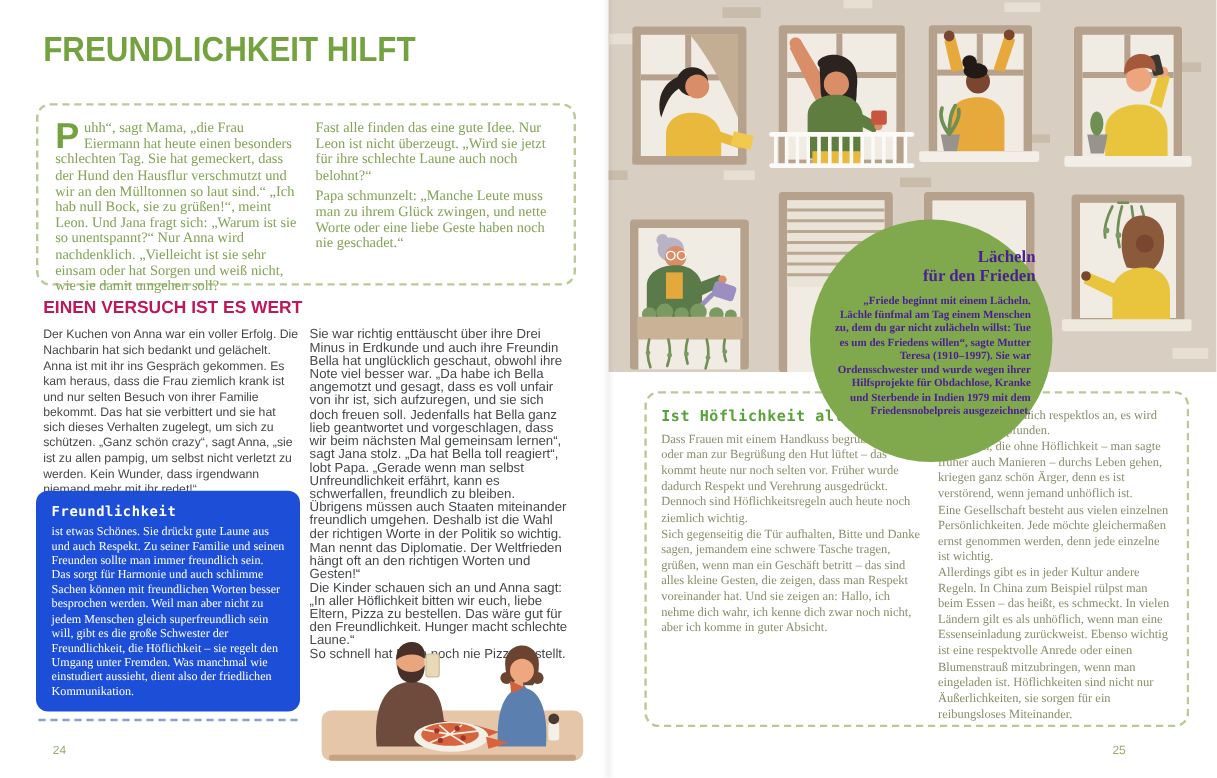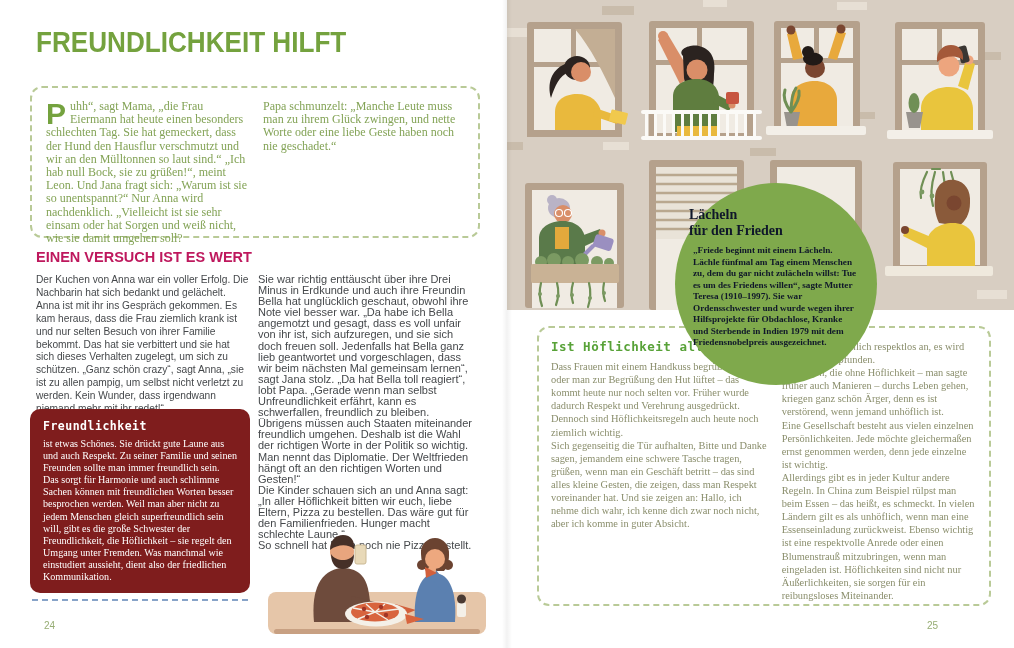--- a/index.html
+++ b/index.html
@@ -23,35 +23,35 @@
   .dropcap::first-letter{float:left;font-family:"Liberation Sans",sans-serif;font-weight:bold;
       font-size:30px;line-height:25px;padding:1px 4px 0 0;color:#74a23e;}
   .section-heading{position:absolute;left:36px;top:249px;margin:0;
       font-family:"Liberation Sans",sans-serif;font-weight:bold;font-size:14.5px;color:#be185d;}
   .body-col{position:absolute;top:274px;color:#45484b;
       font-family:"Liberation Sans",sans-serif;font-size:10.2px;line-height:12.9px;}
   .body-col p{margin:0;}
   .body-col-1{left:36px;width:213px;}
   .body-col-2{left:258px;width:216px;line-height:11.1px;font-size:11px;}
   .info-box{position:absolute;left:30px;top:409px;width:220px;height:184px;box-sizing:border-box;
-      background:#7f1d1d;border-radius:10px;padding:10px 13px;color:#ffffff;}
+      background:#1d4ed8;border-radius:10px;padding:10px 13px;color:#ffffff;}
   .info-box-title{margin:0 0 5px 0;font-family:"DejaVu Sans Mono",monospace;
       font-weight:bold;font-size:11.5px;letter-spacing:.5px;}
   .info-box-text{margin:0;font-size:10.1px;line-height:12.1px;}
   .info-box-dash{position:absolute;left:32px;top:599px;width:216px;border-top:2px dashed #87a3c8;}
   .page-number{position:absolute;top:620px;font-family:"Liberation Sans",sans-serif;
       font-size:10px;color:#97ad74;}
   .page-number-left{left:44px;}
   .page-number-right{left:420px;width:52px;text-align:left;}
   .dinner-illustration{position:absolute;left:254px;top:518px;}
 
   
   .building-illustration{position:absolute;left:0;top:0;}
   .peace-circle{position:absolute;left:168px;top:183px;width:202px;height:202px;border-radius:50%;
-      background:#7fa94c;color:#0f172a;z-index:5;text-align:left;box-sizing:border-box;
+      background:#7fa94c;color:#4c1d95;z-index:5;text-align:right;box-sizing:border-box;
       padding:24px 14px 0 14px;}
   .peace-circle h3{margin:0;font-size:14px;line-height:16px;font-weight:bold;}
   .peace-circle p{margin:6px 4px 0 4px;font-size:9.2px;line-height:11.5px;font-weight:bold;}
   .right-box{position:absolute;left:30px;top:326px;width:454px;height:280px;box-sizing:border-box;
       border:2px dashed #b9ca97;border-radius:12px;padding:12px 12px 10px 12px;
       display:flex;gap:14px;color:#8a8e6c;font-size:10.4px;line-height:13.1px;}
   .right-box p{margin:0;}
   .right-col{flex:1;}
   .right-heading{margin:0 0 7px 0;font-family:"DejaVu Sans Mono",monospace;font-weight:bold;
       font-size:12.5px;letter-spacing:.5px;color:#58a238;white-space:nowrap;}
@@ -64,34 +64,35 @@
 
   <div class="page page-left">
 
     <h1 class="main-title">FREUNDLICHKEIT HILFT</h1>
 
     <div class="intro-box">
       <div class="intro-col">
         <p class="dropcap">Puhh“, sagt Mama, „die Frau Eiermann hat heute einen besonders schlechten Tag. Sie hat gemeckert, dass der Hund den Hausflur verschmutzt und wir an den Mülltonnen so laut sind.“ „Ich hab null Bock, sie zu grüßen!“, meint Leon. Und Jana fragt sich: „Warum ist sie so unentspannt?“ Nur Anna wird nachdenklich. „Vielleicht ist sie sehr einsam oder hat Sorgen und weiß nicht, wie sie damit umgehen soll?</p>
       </div>
       <div class="intro-col">
+        <p>Fast alle finden das eine gute Idee. Nur Leon ist nicht überzeugt. „Wird sie jetzt für ihre schlechte Laune auch noch belohnt?“</p>
         <p>Papa schmunzelt: „Manche Leute muss man zu ihrem Glück zwingen, und nette Worte oder eine liebe Geste haben noch nie geschadet.“</p>
       </div>
     </div>
 
     <h2 class="section-heading">EINEN VERSUCH IST ES WERT</h2>
 
     <div class="body-col body-col-1">
       <p>Der Kuchen von Anna war ein voller Erfolg. Die Nachbarin hat sich bedankt und gelächelt. Anna ist mit ihr ins Gespräch gekommen. Es kam heraus, dass die Frau ziemlich krank ist und nur selten Besuch von ihrer Familie bekommt. Das hat sie verbittert und sie hat sich dieses Verhalten zugelegt, um sich zu schützen. „Ganz schön crazy“, sagt Anna, „sie ist zu allen pampig, um selbst nicht verletzt zu werden. Kein Wunder, dass irgendwann niemand mehr mit ihr redet!“</p>
       <p>Jana berichtet von einer Situation aus der Schule.</p>
     </div>
 
     <div class="body-col body-col-2">
       <p>Sie war richtig enttäuscht über ihre Drei Minus in Erdkunde und auch ihre Freundin Bella hat unglücklich geschaut, obwohl ihre Note viel besser war. „Da habe ich Bella angemotzt und gesagt, dass es voll unfair von ihr ist, sich aufzuregen, und sie sich doch freuen soll. Jedenfalls hat Bella ganz lieb geantwortet und vorgeschlagen, dass wir beim nächsten Mal gemeinsam lernen“, sagt Jana stolz. „Da hat Bella toll reagiert“, lobt Papa. „Gerade wenn man selbst Unfreundlichkeit erfährt, kann es schwerfallen, freundlich zu bleiben. Übrigens müssen auch Staaten miteinander freundlich umgehen. Deshalb ist die Wahl der richtigen Worte in der Politik so wichtig. Man nennt das Diplomatie. Der Weltfrieden hängt oft an den richtigen Worten und Gesten!“</p>
-      <p>Die Kinder schauen sich an und Anna sagt: „In aller Höflichkeit bitten wir euch, liebe Eltern, Pizza zu bestellen. Das wäre gut für den Familienfrieden. Hunger macht schlechte Laune.“</p>
+      <p>Die Kinder schauen sich an und Anna sagt: „In aller Höflichkeit bitten wir euch, liebe Eltern, Pizza zu bestellen. Das wäre gut für den Freundlichkeit. Hunger macht schlechte Laune.“</p>
       <p>So schnell hat Papa noch nie Pizza bestellt.</p>
     </div>
 
     <div class="info-box">
       <h3 class="info-box-title">Freundlichkeit</h3>
       <p class="info-box-text">ist etwas Schönes. Sie drückt gute Laune aus und auch Respekt. Zu seiner Familie und seinen Freunden sollte man immer freundlich sein. Das sorgt für Harmonie und auch schlimme Sachen können mit freundlichen Worten besser besprochen werden. Weil man aber nicht zu jedem Menschen gleich superfreundlich sein will, gibt es die große Schwester der Freundlichkeit, die Höflichkeit – sie regelt den Umgang unter Fremden. Was manchmal wie einstudiert aussieht, dient also der friedlichen Kommunikation.</p>
     </div>
     <div class="info-box-dash"></div>
 
     <svg class="dinner-illustration" width="246" height="128" viewBox="0 0 246 128">

